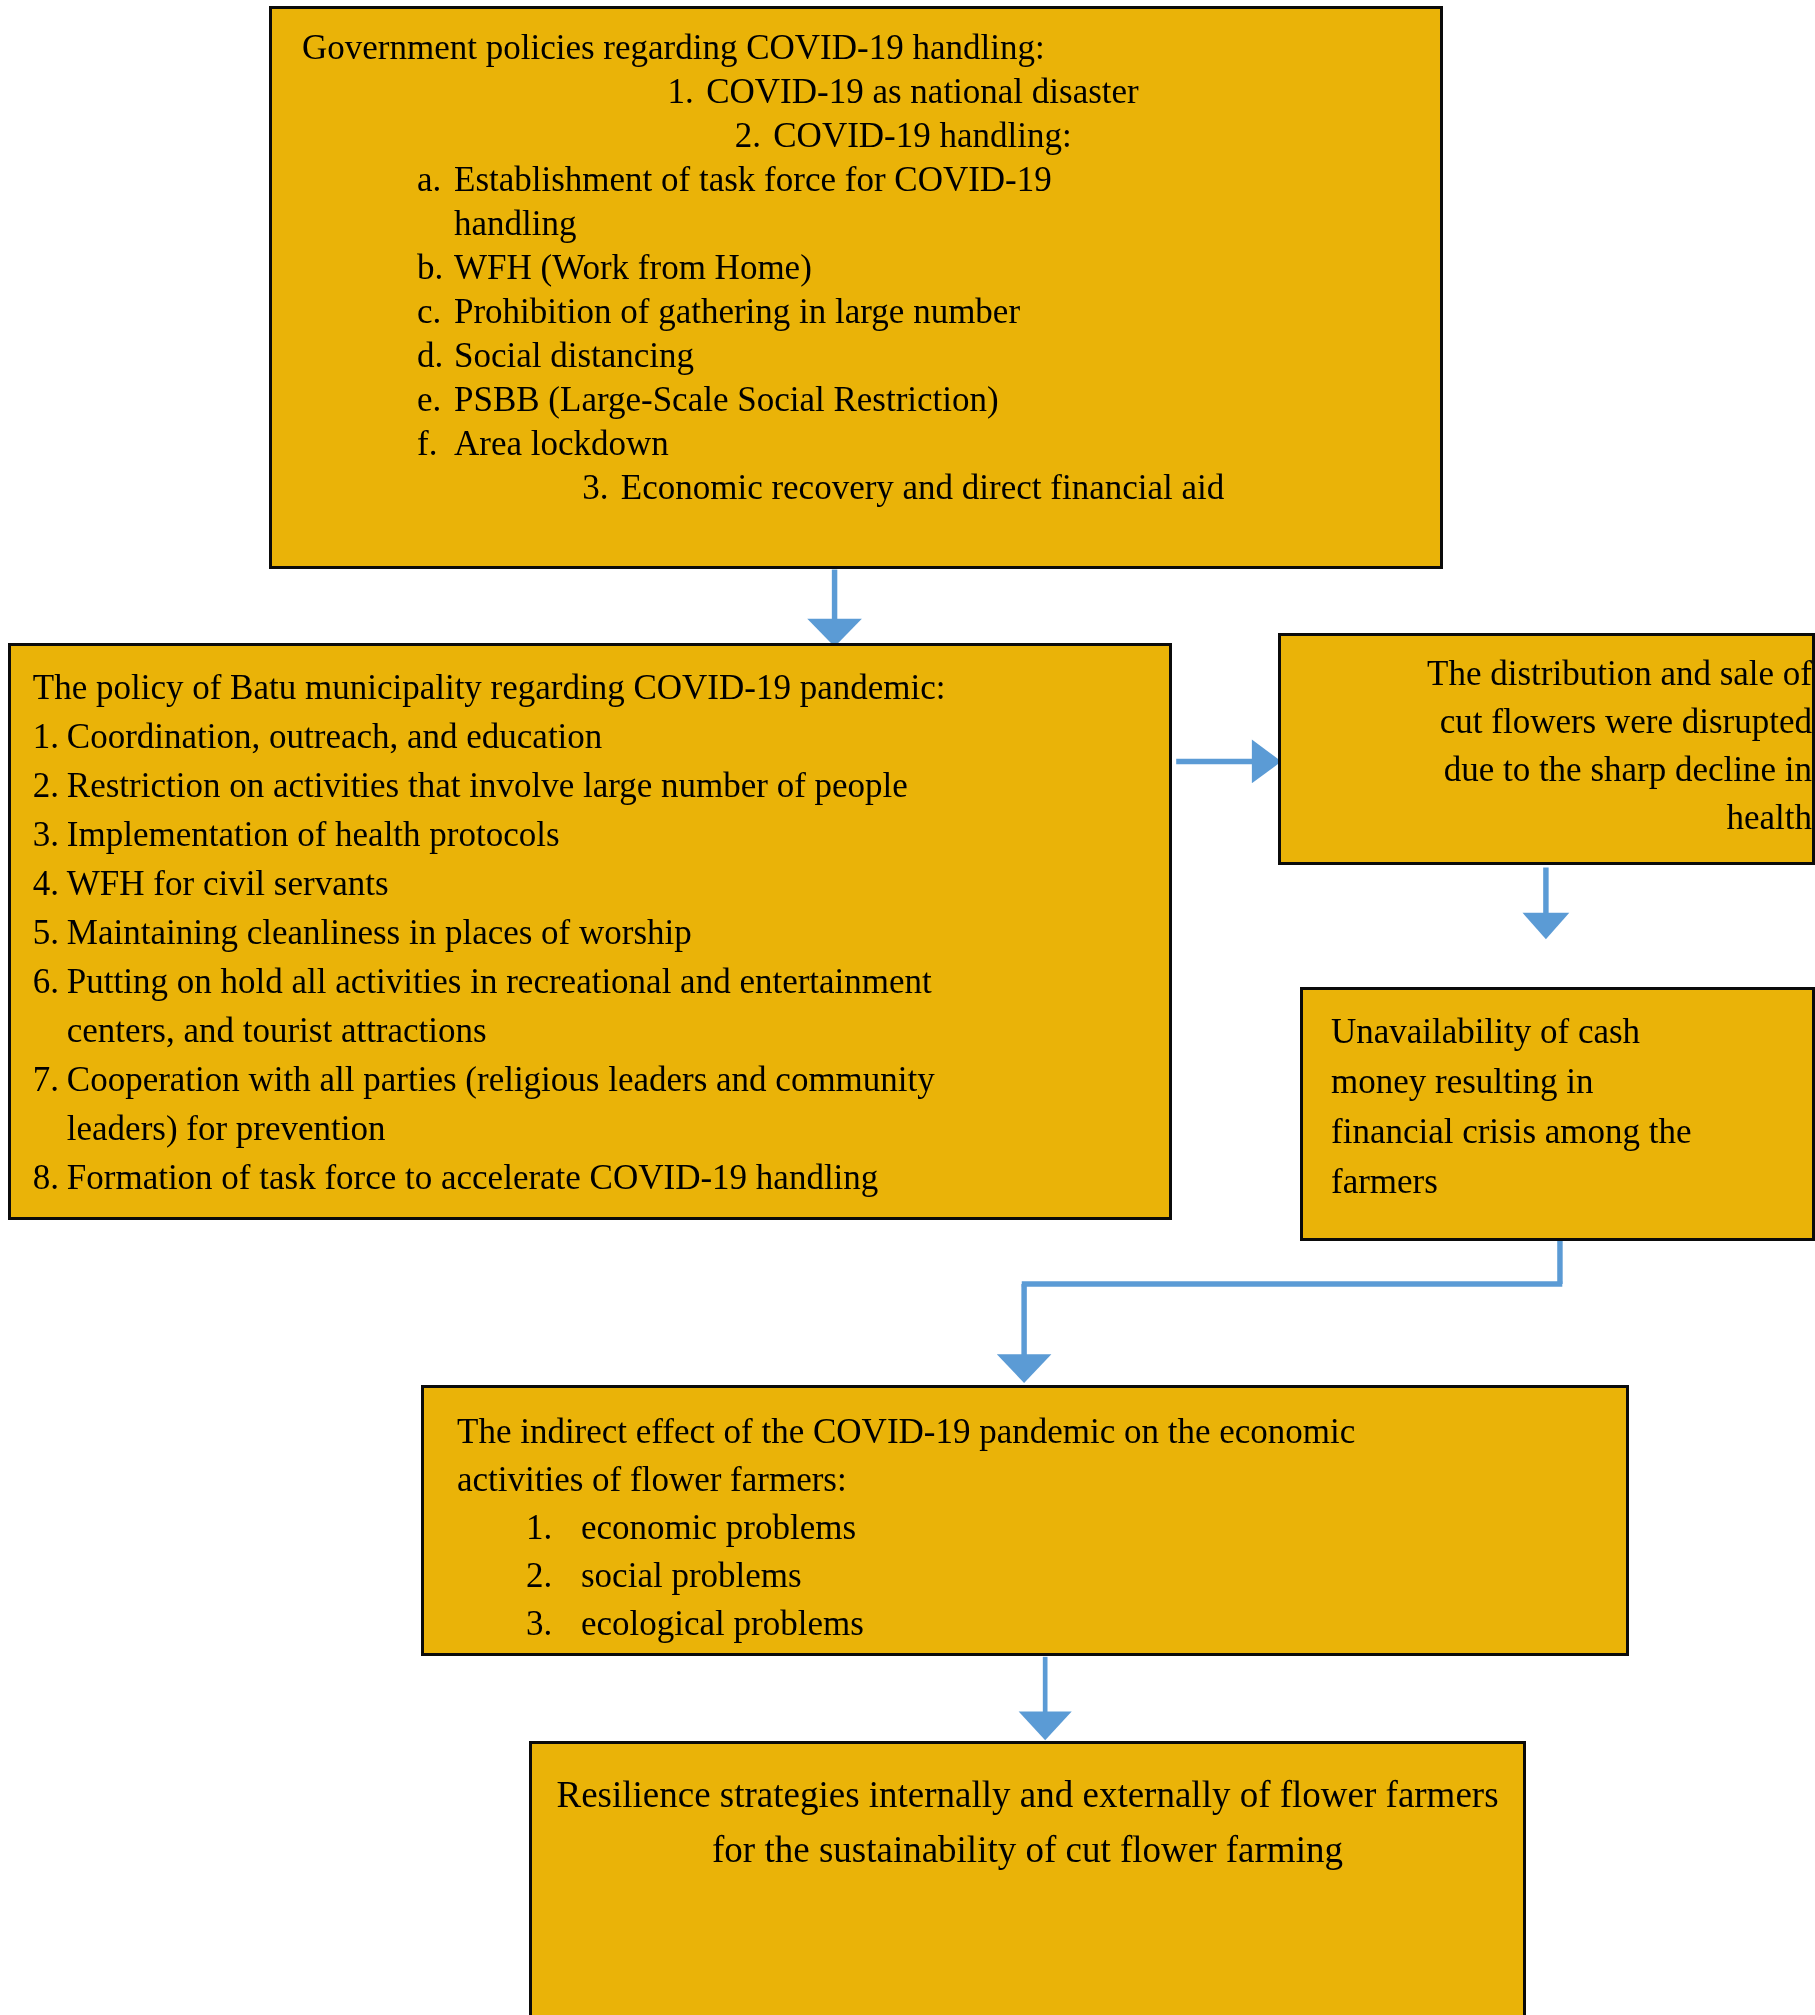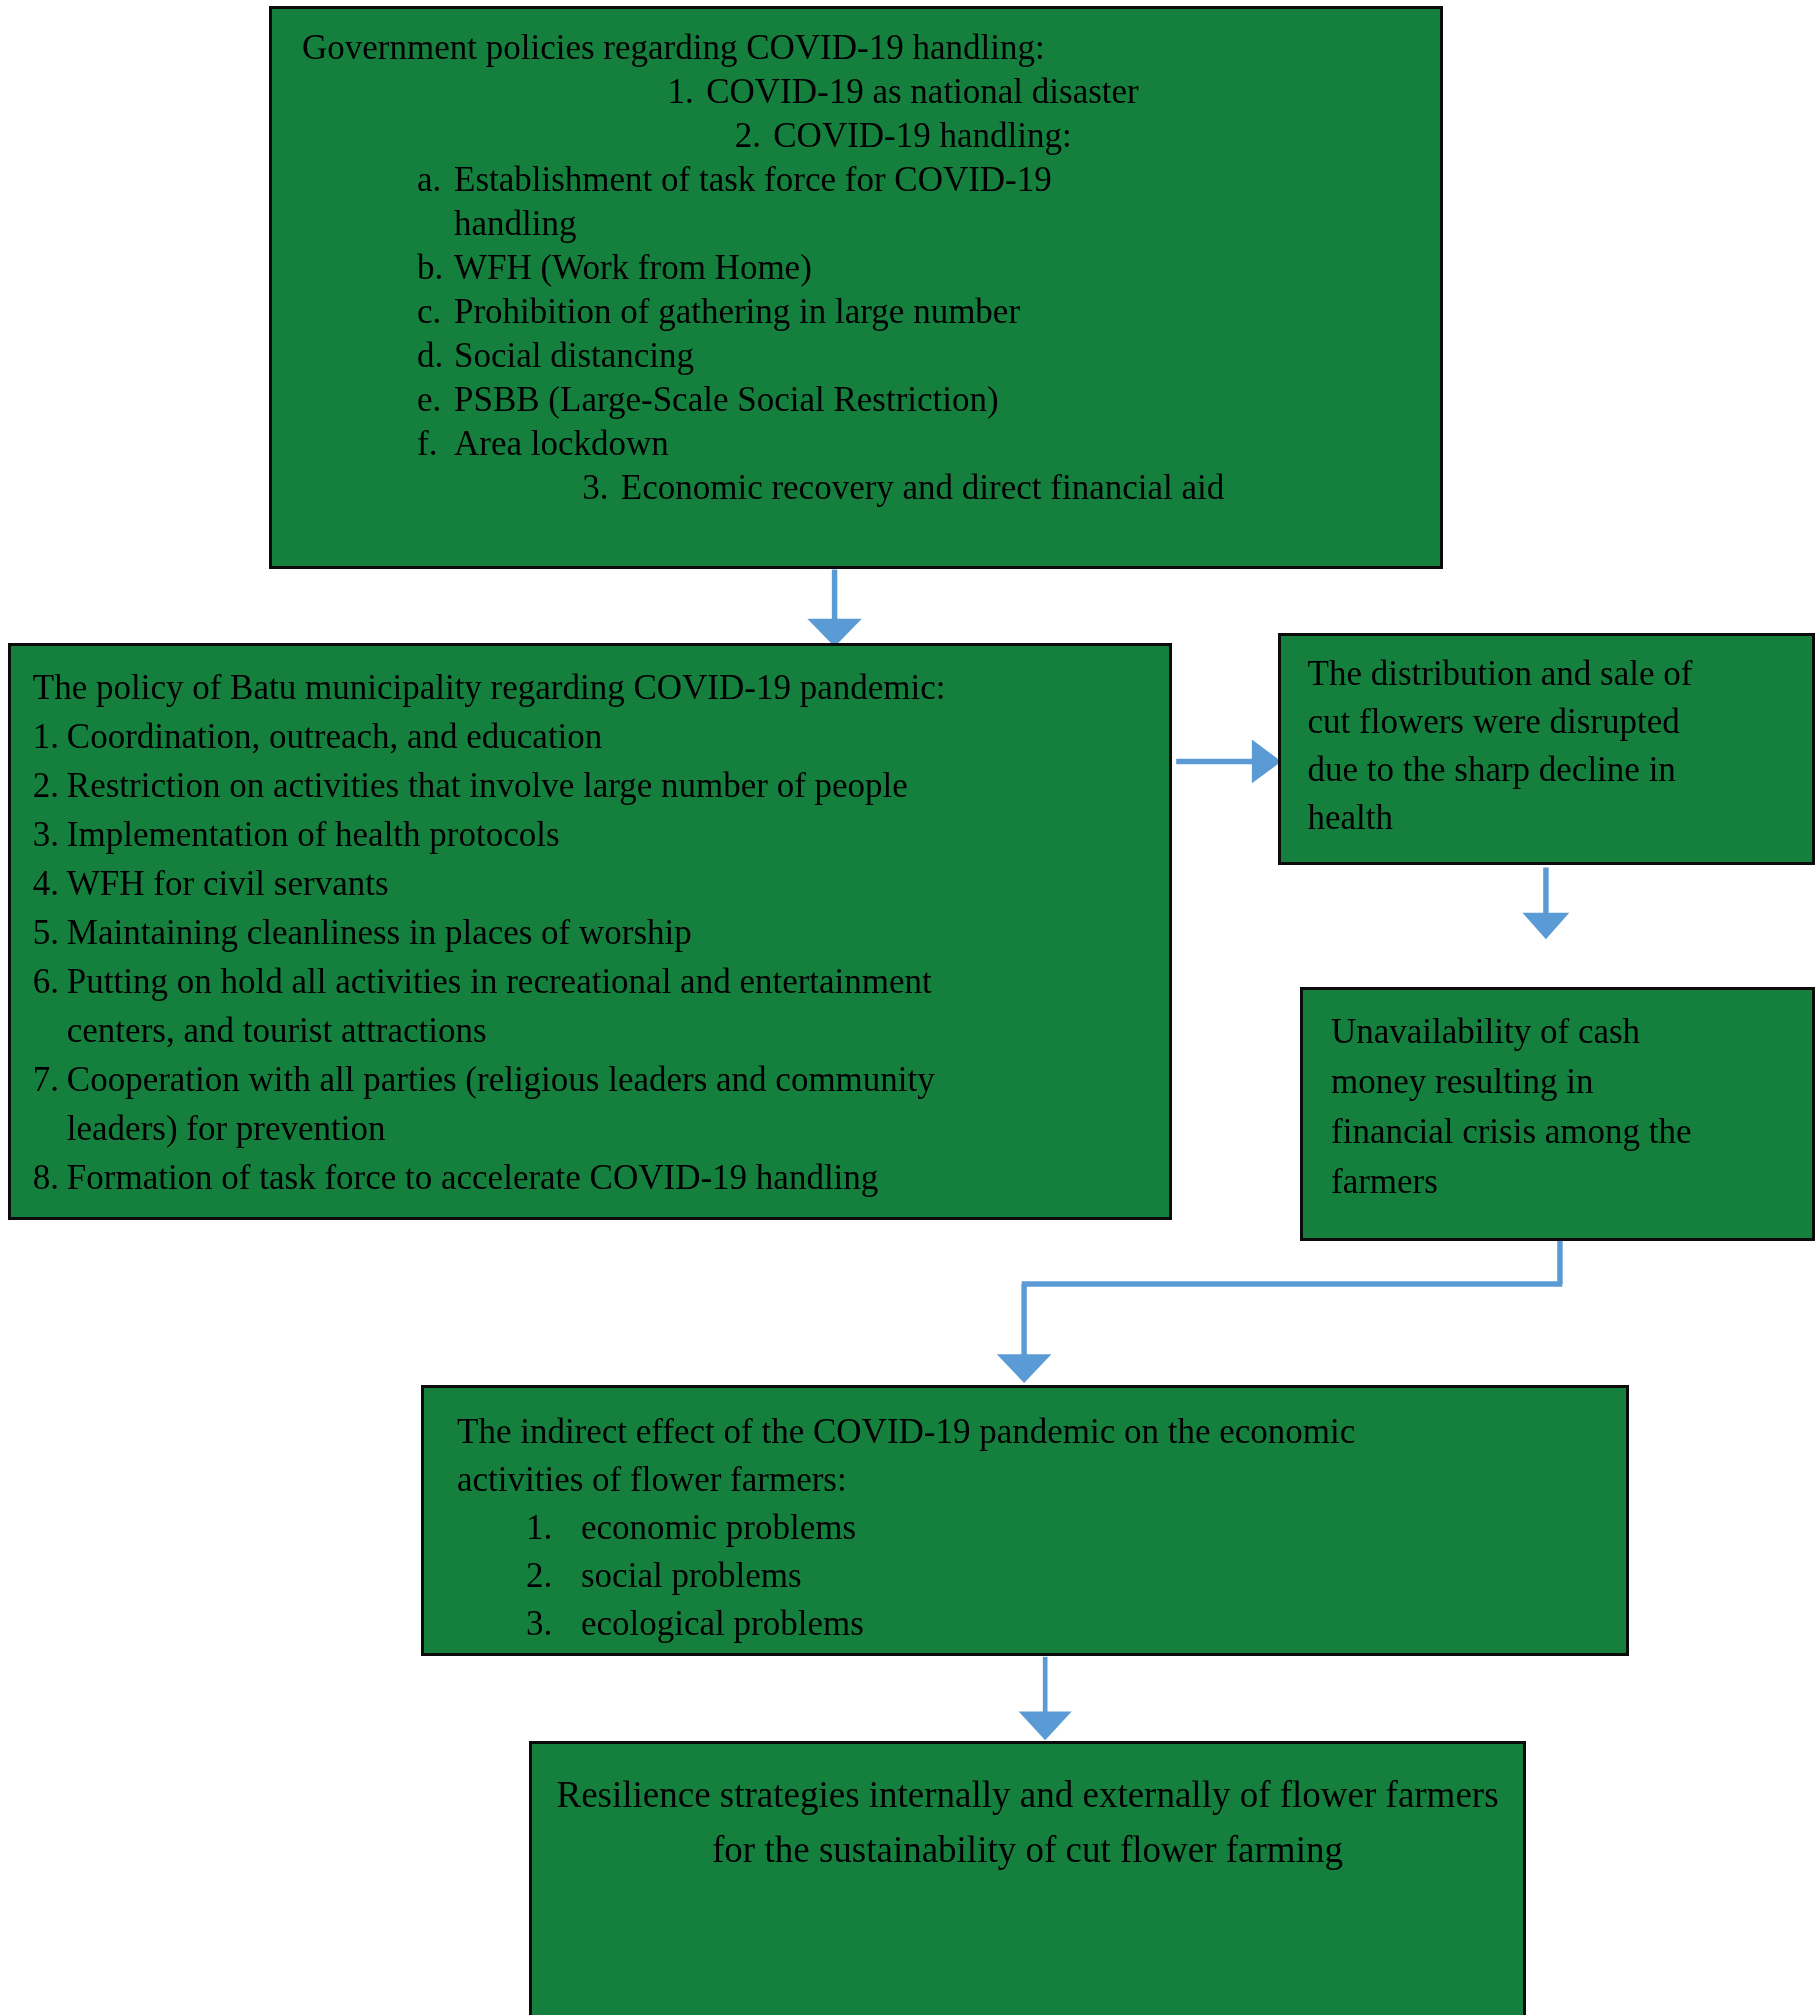--- a/index.html
+++ b/index.html
@@ -14,21 +14,21 @@
     height: 2015px;
     background: #ffffff;
     font-family: "Liberation Serif", "DejaVu Serif", serif;
     color: #000000;
     overflow: hidden;
   }
   .box {
     position: absolute;
     box-sizing: border-box;
     border: 3.1px solid #0b0b0b;
-    background: #15803d;
+    background: #eab308;
   }
   .ln {
     display: block;
     white-space: pre;
     font-size: 35px;
     line-height: 44px;
   }
   
   #box-gov {
     left: 269px;
@@ -56,21 +56,21 @@
   #box-batu .cont { padding-left: 34px; }
 
   
   #box-dist {
     left: 1278px;
     top: 633px;
     width: 537px;
     height: 232px;
   }
   #box-dist .pad { padding: 14px 0 0 26.5px; }
-  #box-dist .ln { font-size: 35px; line-height: 48px; }
+  #box-dist .ln { font-size: 35px; line-height: 48px; text-align: right; }
 
   
   #box-cash {
     left: 1300px;
     top: 987px;
     width: 515px;
     height: 254px;
   }
   #box-cash .pad { padding: 17px 0 0 28px; }
   #box-cash .ln { font-size: 35px; line-height: 50px; }

